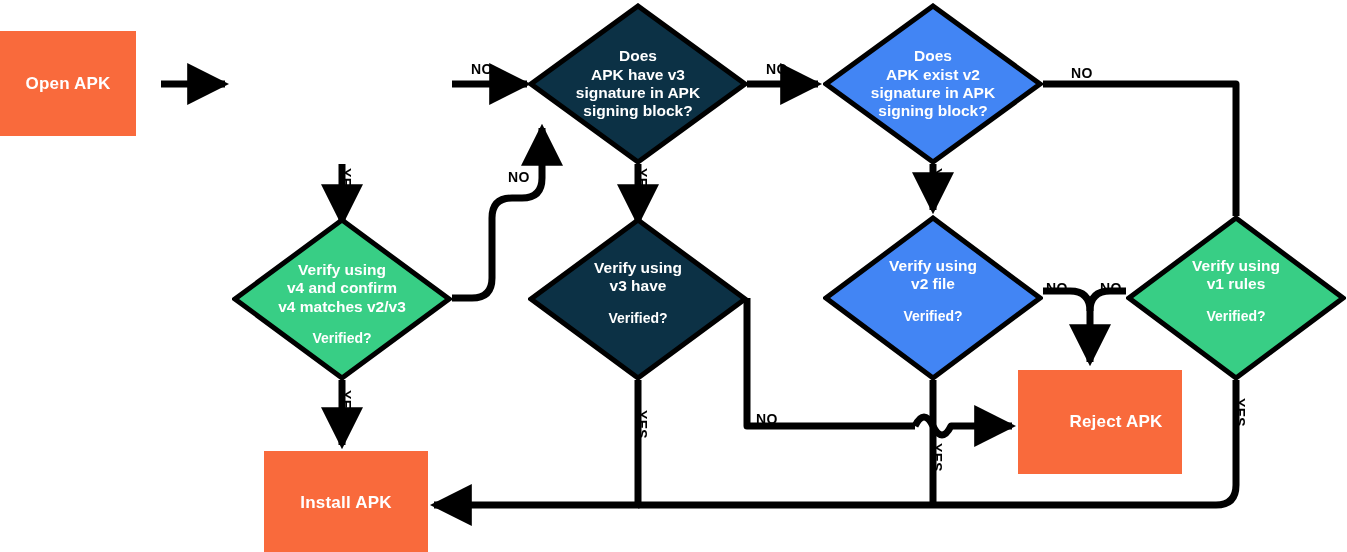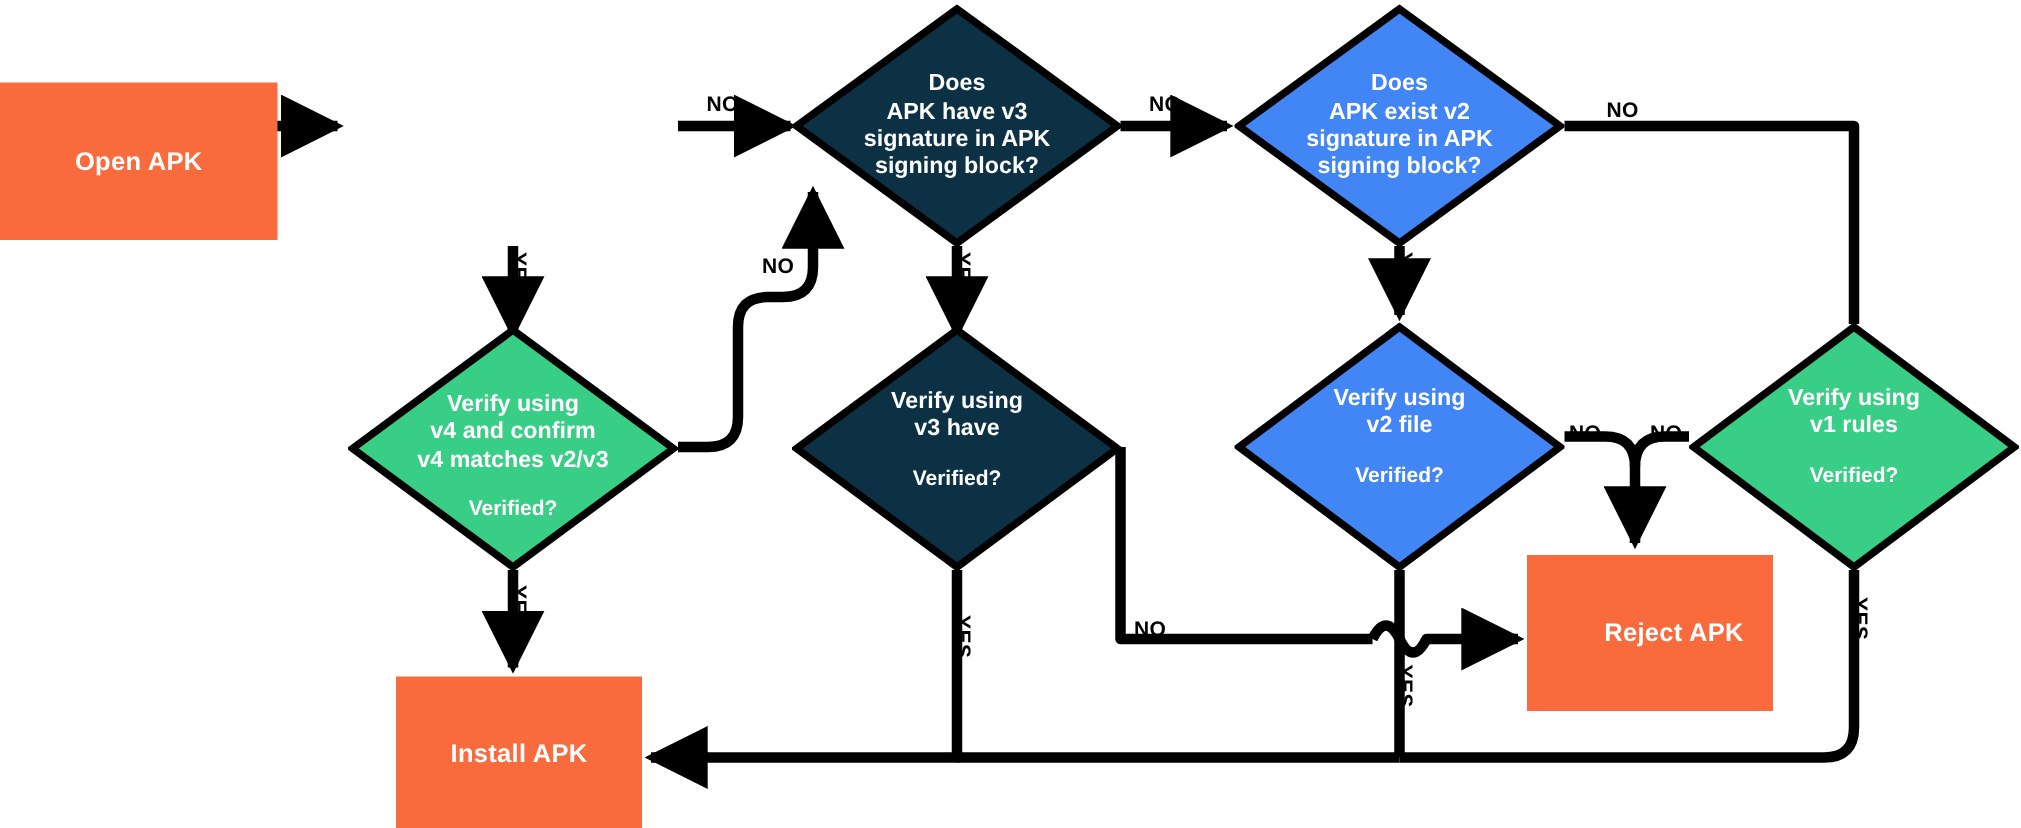--- a/index.html
+++ b/index.html
@@ -85,21 +85,21 @@
       <path d="M1126,291 L1110,291 Q1090,291 1090,311"></path>
 
       <path d="M933,380 L933,505"></path>
 
       <path d="M1236,380 L1236,485 Q1236,505 1216,505 L933,505"></path>
 
       <path d="M933,505 L638,505"></path>
     </g>
   </svg>
 
-  <div class="node rect" style="left:0px;top:31px;width:185px;height:105px;background:#F96A3C;margin-top:24px;">
+  <div class="node rect" style="left:0px;top:31px;width:136px;height:105px;background:#F96A3C;">
     <span>Open APK</span>
   </div>
 
 
   <div class="node diamond" style="left:232px;top:217px;width:220px;height:164px;">
     <svg width="220" height="164" viewBox="0 0 220 164" xmlns="http://www.w3.org/2000/svg">
       <polygon points="110,3 217,82 110,161 3,82" fill="#38CE85" stroke="#000" stroke-width="5"></polygon>
     </svg>
     <div class="dlabel" style="justify-content:flex-start;padding-top:44px;">
       <div class="main"><span>Verify using</span></div>

